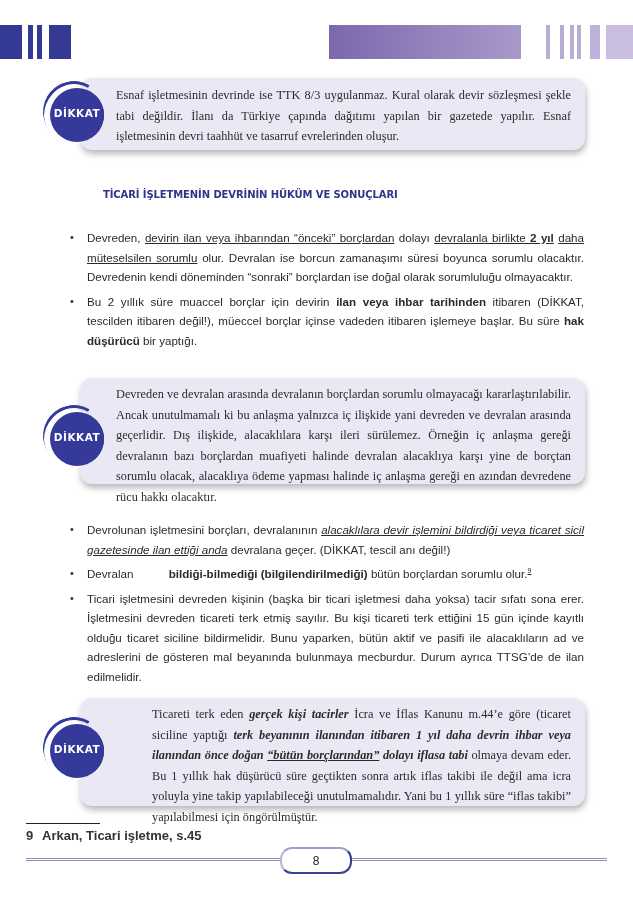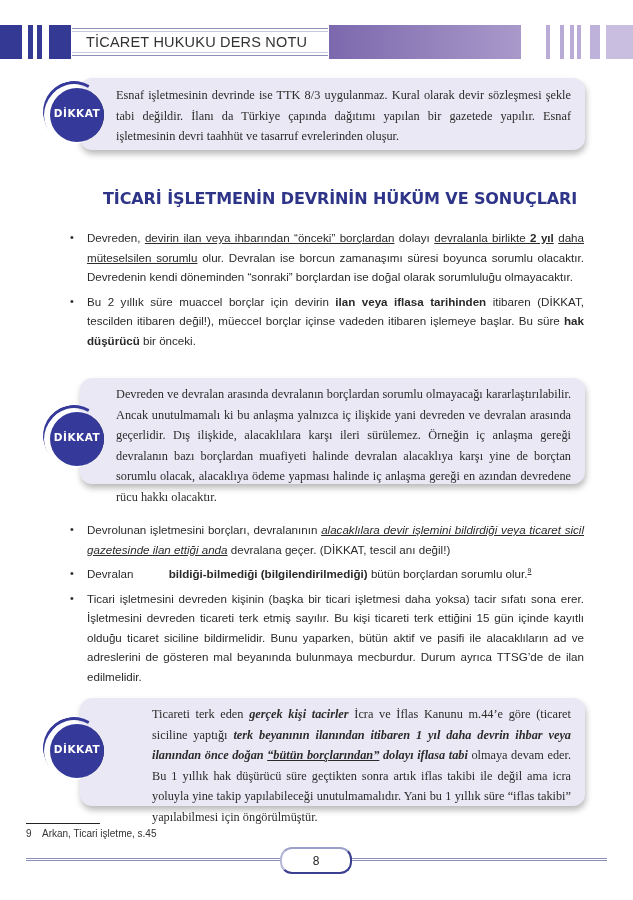--- a/index.html
+++ b/index.html
@@ -40,54 +40,51 @@
 
   #box2 { top: 378px; height: 106px; }
   #box2 .dbox-text { top: 6px; }
   #badge2 { left: 50px; top: 412px; }
 
   #box3 { top: 698px; height: 108px; }
   #box3 .dbox-text { top: 6px; margin-left: 36px; }
   #badge3 { left: 50px; top: 724px; }
 
   
-  .section-heading { position: absolute; left: 103px; top: 189px; font-family: "DejaVu Sans", sans-serif; font-weight: bold; font-size: 16px; color: #2e3488; white-space: nowrap; letter-spacing: -0.1px; }
+  .section-heading { position: absolute; left: 103px; top: 189px; font-family: "DejaVu Sans", sans-serif; font-weight: bold; font-size: 10px; color: #2e3488; white-space: nowrap; letter-spacing: -0.1px; }
 
   
   .bullets { position: absolute; left: 68px; width: 516px; margin: 0; padding: 0; list-style: none; }
   .bullets li { position: relative; padding-left: 19px; font-size: 11.6px; line-height: 19.5px; color: #2a2a2a; text-align: justify; margin-bottom: 5px; }
   .bullets li .dot { position: absolute; left: 2px; top: 0; font-size: 11px; }
   sup { font-size: 7px; line-height: 0; }
 
   #bullets-a { top: 228px; }
   #bullets-b { top: 520px; }
 
   
   .fn-rule { position: absolute; left: 26px; top: 823px; width: 74px; height: 1px; background: #222; }
-  .footnote { position: absolute; left: 26px; top: 828px; font-size: 10px; color: #333; white-space: nowrap; }
+  .footnote { position: absolute; left: 26px; top: 828px; font-size: 13px; color: #333; white-space: nowrap; font-weight: bold; }
   .footnote .fn-num { display: inline-block; width: 16px; }
 
   
   .pg-line { position: absolute; top: 858px; height: 3px; border-top: 1px solid #8d90bd; border-bottom: 1px solid #8d90bd; box-sizing: border-box; }
   .pg-line.l { left: 26px; width: 256px; }
   .pg-line.r { left: 350px; width: 257px; }
   .pg-pill { position: absolute; left: 280px; top: 847px; width: 72px; height: 27px; border-radius: 12px; border: 2px solid #3a3f8f; border-left-color: #b6b8d8; border-top-color: #9c9fca; box-sizing: border-box; background: #fff; }
   .pg-num { position: absolute; left: 0; top: 5px; width: 68px; text-align: center; font-size: 12px; color: #222; }
 </style>
 </head>
 <body>
 
 <div class="header">
   <div class="hb hb1"></div>
   <div class="hb hb2"></div>
   <div class="hb hb3"></div>
   <div class="hb hb4"></div>
-  <div class="title-frame">
-    <span class="header-title">TİCARET HUKUKU DERS NOTU</span>
-  </div>
   <div class="grad"></div>
   <div class="rb rb1"></div>
   <div class="rb rb2"></div>
   <div class="rb rb3"></div>
   <div class="rb rb4"></div>
   <div class="rb rb5"></div>
   <div class="rb rb6"></div>
 </div>
 
 <div class="dbox" id="box1">
@@ -96,21 +93,21 @@
 <div class="badge" id="badge1">
   <div class="badge-ring"></div>
   <div class="badge-inner"></div>
   <div class="badge-label">DİKKAT</div>
 </div>
 
 <div class="section-heading">TİCARİ İŞLETMENİN DEVRİNİN HÜKÜM VE SONUÇLARI</div>
 
 <ul class="bullets" id="bullets-a">
     <li><span class="dot">•</span><span>Devreden, </span><span style="text-decoration: underline;">devirin ilan veya ihbarından “önceki” borçlardan</span><span> dolayı </span><span style="text-decoration: underline;">devralanla birlikte </span><span style="text-decoration: underline; font-weight: bold;">2 yıl</span><span> </span><span style="text-decoration: underline;">daha müteselsilen sorumlu</span><span> olur. Devralan ise borcun zamanaşımı süresi boyunca sorumlu olacaktır. Devredenin kendi döneminden “sonraki” borçlardan ise doğal olarak sorumluluğu olmayacaktır.</span></li>
-    <li><span class="dot">•</span><span>Bu 2 yıllık süre muaccel borçlar için devirin </span><span style="font-weight: bold;">ilan veya iflasa tarihinden</span><span> itibaren (DİKKAT, tescilden itibaren değil!), müeccel borçlar içinse vadeden itibaren işlemeye başlar. Bu süre </span><span style="font-weight: bold;">hak düşürücü</span><span> bir önceki.</span></li>
+    <li><span class="dot">•</span><span>Bu 2 yıllık süre muaccel borçlar için devirin </span><span style="font-weight: bold;">ilan veya ihbar tarihinden</span><span> itibaren (DİKKAT, tescilden itibaren değil!), müeccel borçlar içinse vadeden itibaren işlemeye başlar. Bu süre </span><span style="font-weight: bold;">hak düşürücü</span><span> bir yaptığı.</span></li>
   </ul>
 
 <div class="dbox" id="box2">
   <div class="dbox-text">Devreden ve devralan arasında devralanın borçlardan sorumlu olmayacağı kararlaştırılabilir. Ancak unutulmamalı ki bu anlaşma yalnızca iç ilişkide yani devreden ve devralan arasında geçerlidir. Dış ilişkide, alacaklılara karşı ileri sürülemez. Örneğin iç anlaşma gereği devralanın bazı borçlardan muafiyeti halinde devralan alacaklıya karşı yine de borçtan sorumlu olacak, alacaklıya ödeme yapması halinde iç anlaşma gereği en azından devredene rücu hakkı olacaktır.</div>
 </div>
 <div class="badge" id="badge2">
   <div class="badge-ring"></div>
   <div class="badge-inner"></div>
   <div class="badge-label">DİKKAT</div>
 </div>

